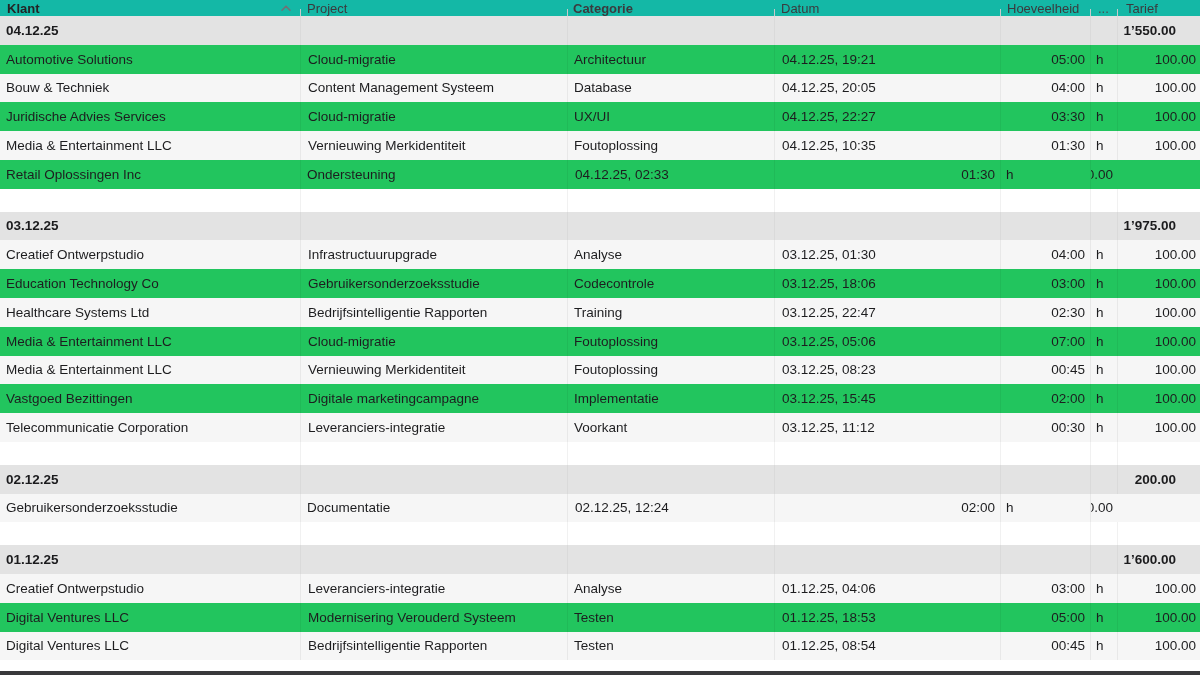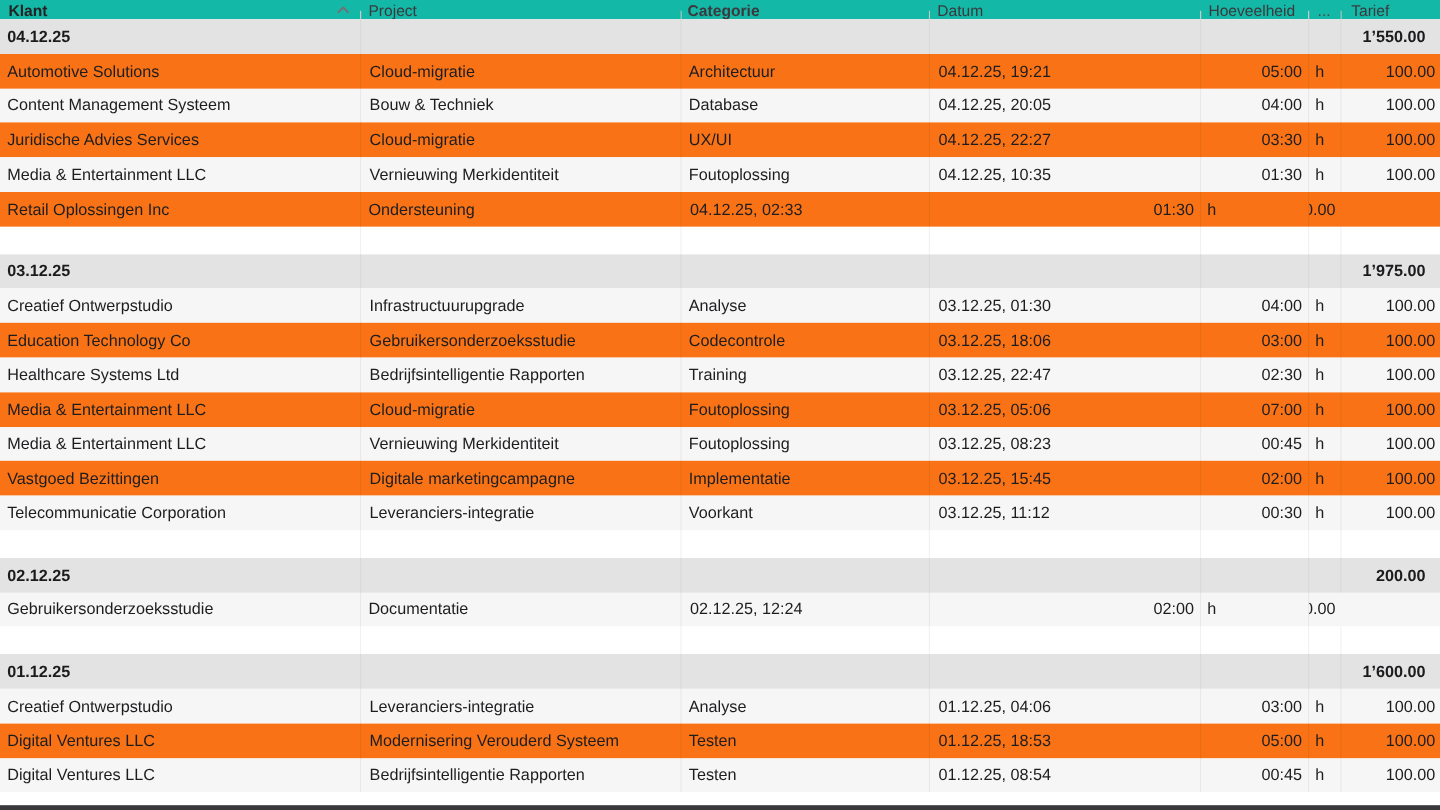--- a/index.html
+++ b/index.html
@@ -35,41 +35,41 @@
     width: 1px; height: 15px;
     background: #c9c9cb;
   }
   .hcell.col-klant { font-weight: 700; color: #232325; justify-content: space-between; padding-right: 8px; }
   .hcell.col-categorie { padding-left: 6px; font-weight: bold; }
   .hcell.col-tarief { padding-left: 9px; }
   .hcell.col-eenheid { padding-left: 8px; color: #4a4a4e; }
   .sort-caret { display: inline-flex; align-items: center; margin-left: 8px; flex: 0 0 auto; }
 
   
-  .row { height: 28.8px; background: #f97316; }
+  .row { height: 28.8px; background: #22c55e; }
   .row.shaded { background: #f6f6f6; }
   .row.group-row { height: 28.8px; background: #e3e3e3; }
   .row.spacer-row { height: 22.8px; background: #ffffff; }
 
   .cell {
     display: flex; align-items: center;
     height: 100%;
     font-size: 13.5px;
     padding-left: 7px;
     white-space: nowrap; overflow: hidden;
     border-left: 1px solid rgba(0,0,0,0.055);
   }
   .cell:first-child { border-left: none; padding-left: 6px; }
   .group-row .cell { border-left-color: rgba(0,0,0,0.04); }
   .cell.col-categorie { padding-left: 6px; }
   .cell.col-hoeveelheid { justify-content: flex-end; padding-left: 0; padding-right: 5px; text-align: right; }
   .cell.col-eenheid { padding-left: 5px; }
   .cell.col-tarief { justify-content: flex-end; padding-left: 0; padding-right: 4px; }
   .group-row .cell { font-weight: 700; color: #1b1b1d; }
-  .group-row .cell.col-tarief { padding-right: 12px; }
+  .group-row .cell.col-tarief { padding-right: 24px; }
 
   .bottom-bar {
     position: absolute; left: 0; right: 0; bottom: 0;
     height: 4px; background: #39393b; z-index: 5;
   }
 </style>
 </head>
 <body>
 
 <div class="app">
@@ -114,22 +114,22 @@
       <div class="grid-row row">
         <div class="cell col-klant">Automotive Solutions</div>
         <div class="cell col-project">Cloud-migratie</div>
         <div class="cell col-categorie">Architectuur</div>
         <div class="cell col-datum">04.12.25, 19:21</div>
         <div class="cell col-hoeveelheid">05:00</div>
         <div class="cell col-eenheid">h</div>
         <div class="cell col-tarief">100.00</div>
       </div>
       <div class="grid-row row shaded">
+        <div class="cell col-klant">Bouw &amp; Techniek</div>
         <div class="cell col-project">Content Management Systeem</div>
-        <div class="cell col-klant">Bouw &amp; Techniek</div>
         <div class="cell col-categorie">Database</div>
         <div class="cell col-datum">04.12.25, 20:05</div>
         <div class="cell col-hoeveelheid">04:00</div>
         <div class="cell col-eenheid">h</div>
         <div class="cell col-tarief">100.00</div>
       </div>
       <div class="grid-row row">
         <div class="cell col-klant">Juridische Advies Services</div>
         <div class="cell col-project">Cloud-migratie</div>
         <div class="cell col-categorie">UX/UI</div>

